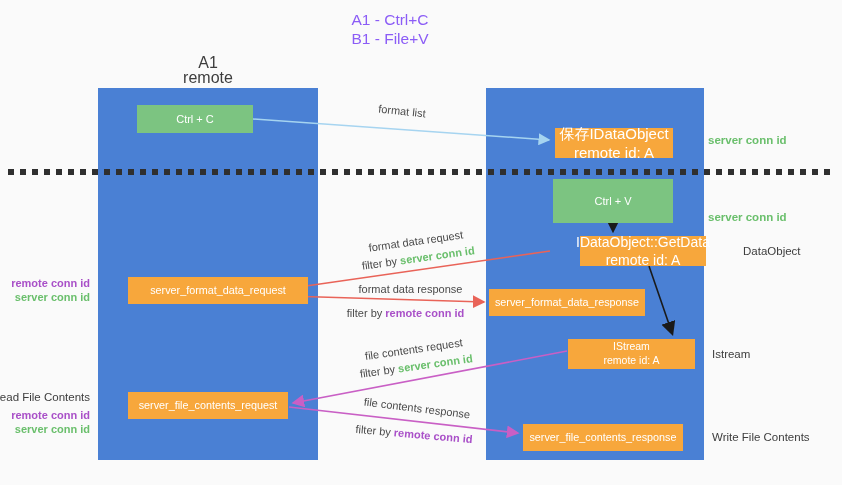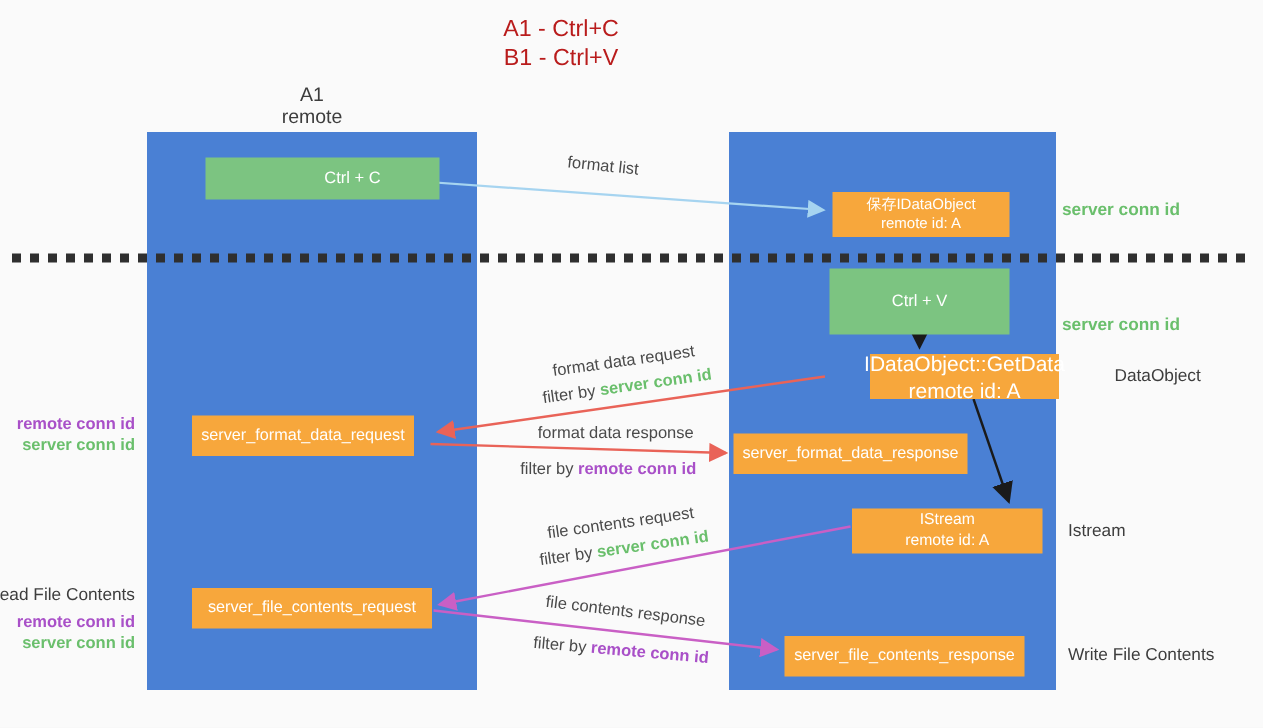--- a/index.html
+++ b/index.html
@@ -5,26 +5,26 @@
   html,body{margin:0;padding:0;}
   body{
     font-family:"Liberation Sans","DejaVu Sans",sans-serif;
     background:#f3f3f3;
   }
   .stage{
     position:relative;width:842px;height:485px;
     background:#fafafa;overflow:hidden;
   }
   .title{
-    position:absolute;left:0;top:10px;width:748px;
-    text-align:center;font-size:15.5px;color:#b91c1c;line-height:19px;
+    position:absolute;left:16px;top:10px;width:748px;
+    text-align:center;font-size:15.5px;color:#8b5cf6;line-height:19px;
   }
   .col-header{
     position:absolute;top:55px;text-align:center;
-    font-size:13px;color:#3d3d3d;line-height:15px;
+    font-size:16px;color:#3d3d3d;line-height:15px;
   }
   .lane{
     position:absolute;top:88px;height:372px;background:#4a80d4;
   }
   .dotted{
     position:absolute;left:8px;top:169px;width:828px;height:6px;
     background:repeating-linear-gradient(90deg,#2f2f2f 0 6px,transparent 6px 12px);
   }
   .node{
     position:absolute;display:flex;flex-direction:column;
@@ -51,21 +51,21 @@
   .arr-red{stroke:#e96358;stroke-width:1.6;}
   .arr-mag{stroke:#c95fc5;stroke-width:1.6;}
 </style>
 </head>
 <body>
 
 <div class="stage">
 
   <div class="title">
     <div>A1 - Ctrl+C</div>
-    <div>B1 - Ctrl+V</div>
+    <div>B1 - File+V</div>
   </div>
 
   <div class="col-header" style="left:98px;width:220px;">
     <div>A1</div>
     <div>remote</div>
   </div>
 
   <div class="lane" style="left:98px;width:220px;"></div>
   <div class="lane" style="left:486px;width:218px;"></div>
 
@@ -88,39 +88,39 @@
     </defs>
     <line class="arr-blue" x1="253" y1="119" x2="549" y2="140" marker-end="url(#mblue)"></line>
     <line class="arr-black" x1="613" y1="208" x2="613" y2="230" marker-end="url(#mblack)"></line>
     <line class="arr-black" x1="649" y1="266" x2="672" y2="333" marker-end="url(#mblack)"></line>
     <line class="arr-red" x1="550" y1="251" x2="292" y2="288" marker-end="url(#mred)"></line>
     <line class="arr-red" x1="287" y1="296" x2="484" y2="302" marker-end="url(#mred)"></line>
     <line class="arr-mag" x1="567" y1="351" x2="293" y2="403" marker-end="url(#mmag)"></line>
     <line class="arr-mag" x1="289" y1="407" x2="518" y2="433" marker-end="url(#mmag)"></line>
   </svg>
 
-  <div class="node green" style="left:137px;top:105px;width:116px;height:28px;padding-left:40px;">
+  <div class="node green" style="left:137px;top:105px;width:116px;height:28px;">
     <div>Ctrl + C</div>
   </div>
 
-  <div class="node orange" style="left:555px;top:128px;width:118px;height:30px;font-size:10px;">
+  <div class="node orange" style="left:555px;top:128px;width:118px;height:30px;font-size:15px;">
     <div>保存IDataObject</div>
     <div>remote id: A</div>
   </div>
 
   <div class="node green" style="left:553px;top:179px;width:120px;height:44px;">
     <div>Ctrl + V</div>
   </div>
 
   <div class="node orange" style="left:580px;top:236px;width:126px;height:30px;font-size:14px;">
     <div>IDataObject::GetData</div>
     <div>remote id: A</div>
   </div>
 
-  <div class="node orange" style="left:128px;top:277px;width:148px;height:27px;">
+  <div class="node orange" style="left:128px;top:277px;width:180px;height:27px;">
     <div>server_format_data_request</div>
   </div>
 
   <div class="node orange" style="left:489px;top:289px;width:156px;height:27px;">
     <div>server_format_data_response</div>
   </div>
 
   <div class="node orange" style="left:568px;top:339px;width:127px;height:30px;font-size:10.5px;">
     <div>IStream</div>
     <div>remote id: A</div>

